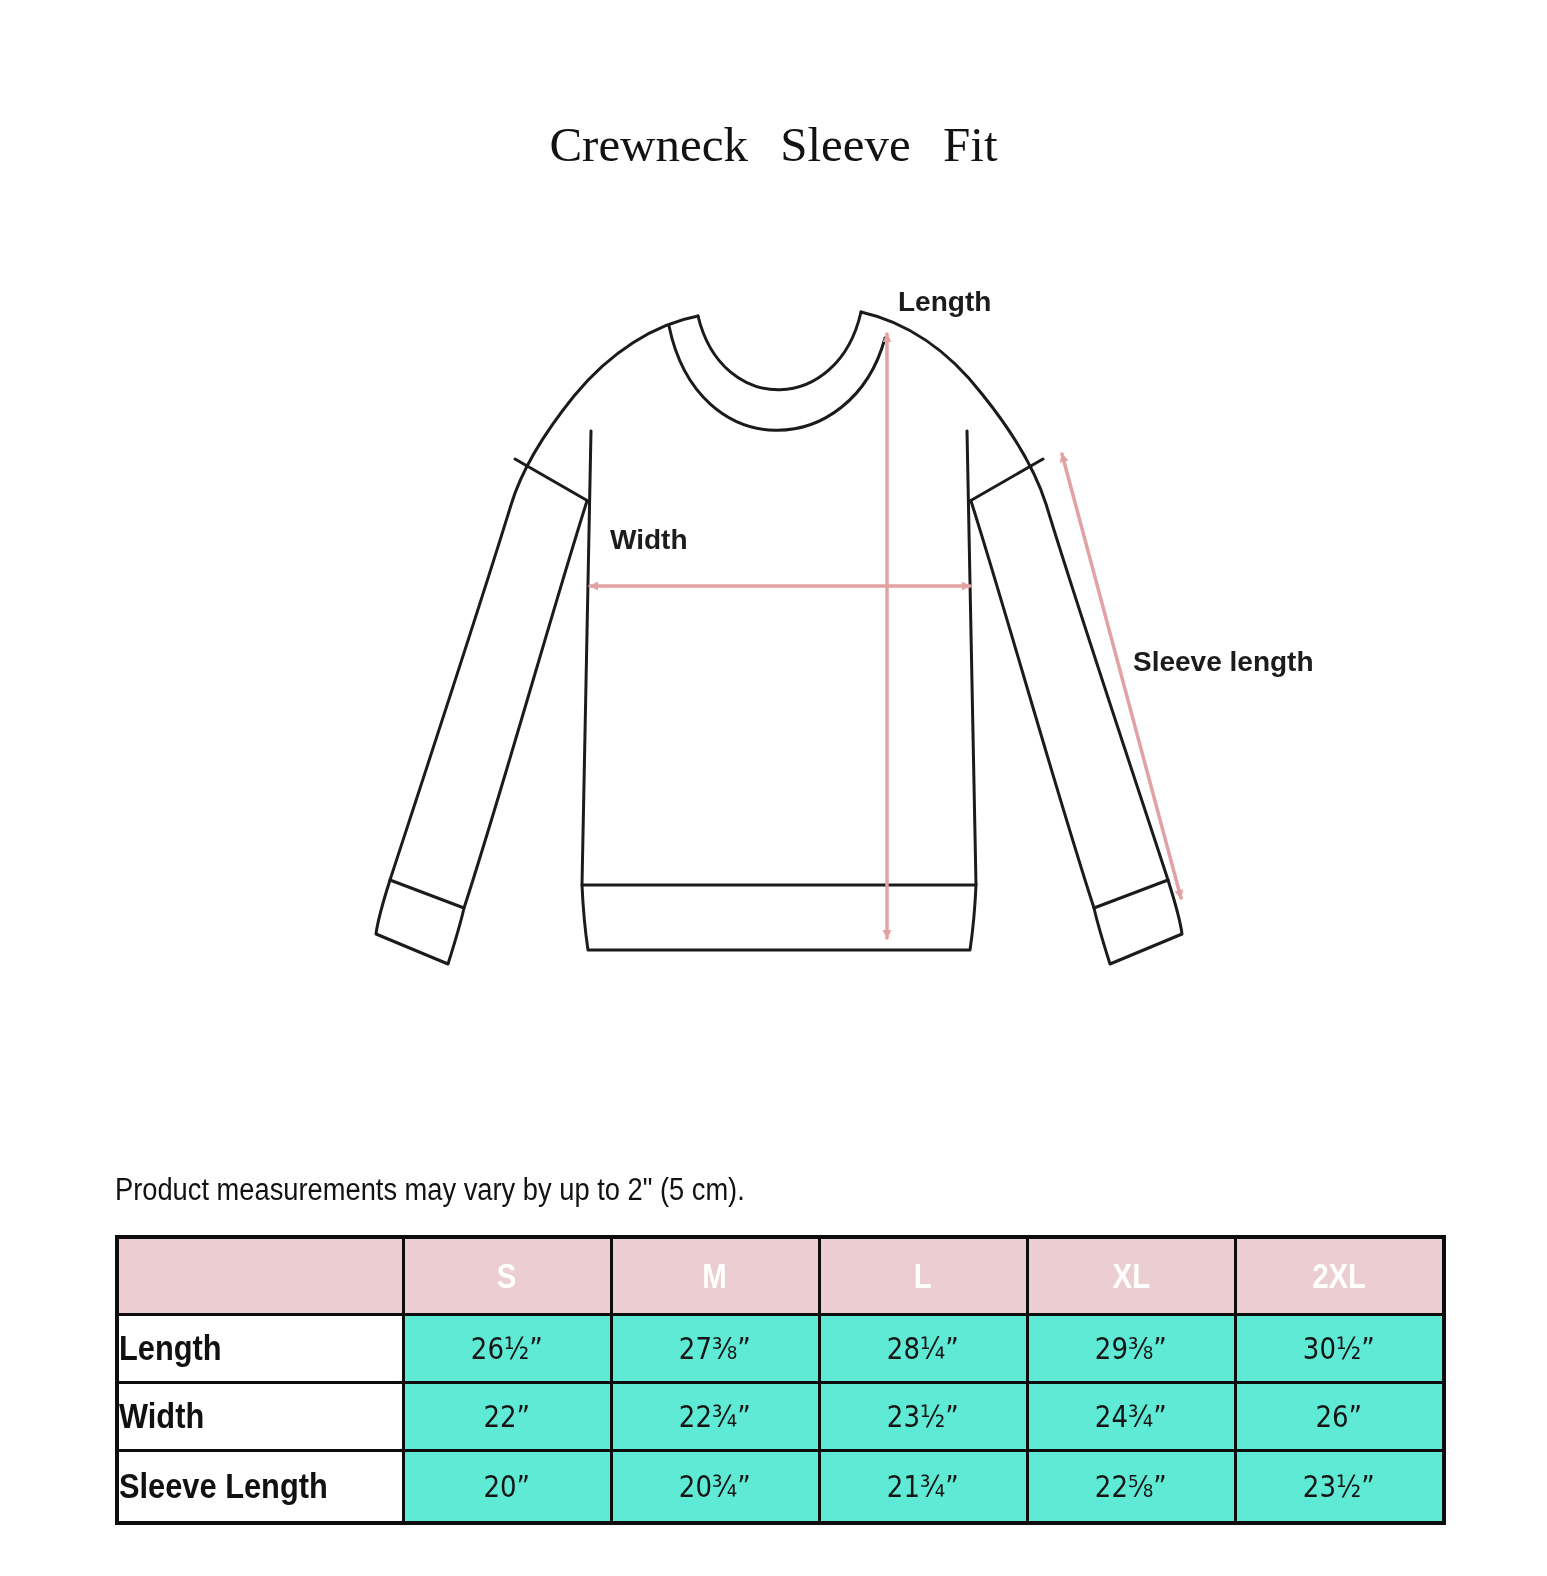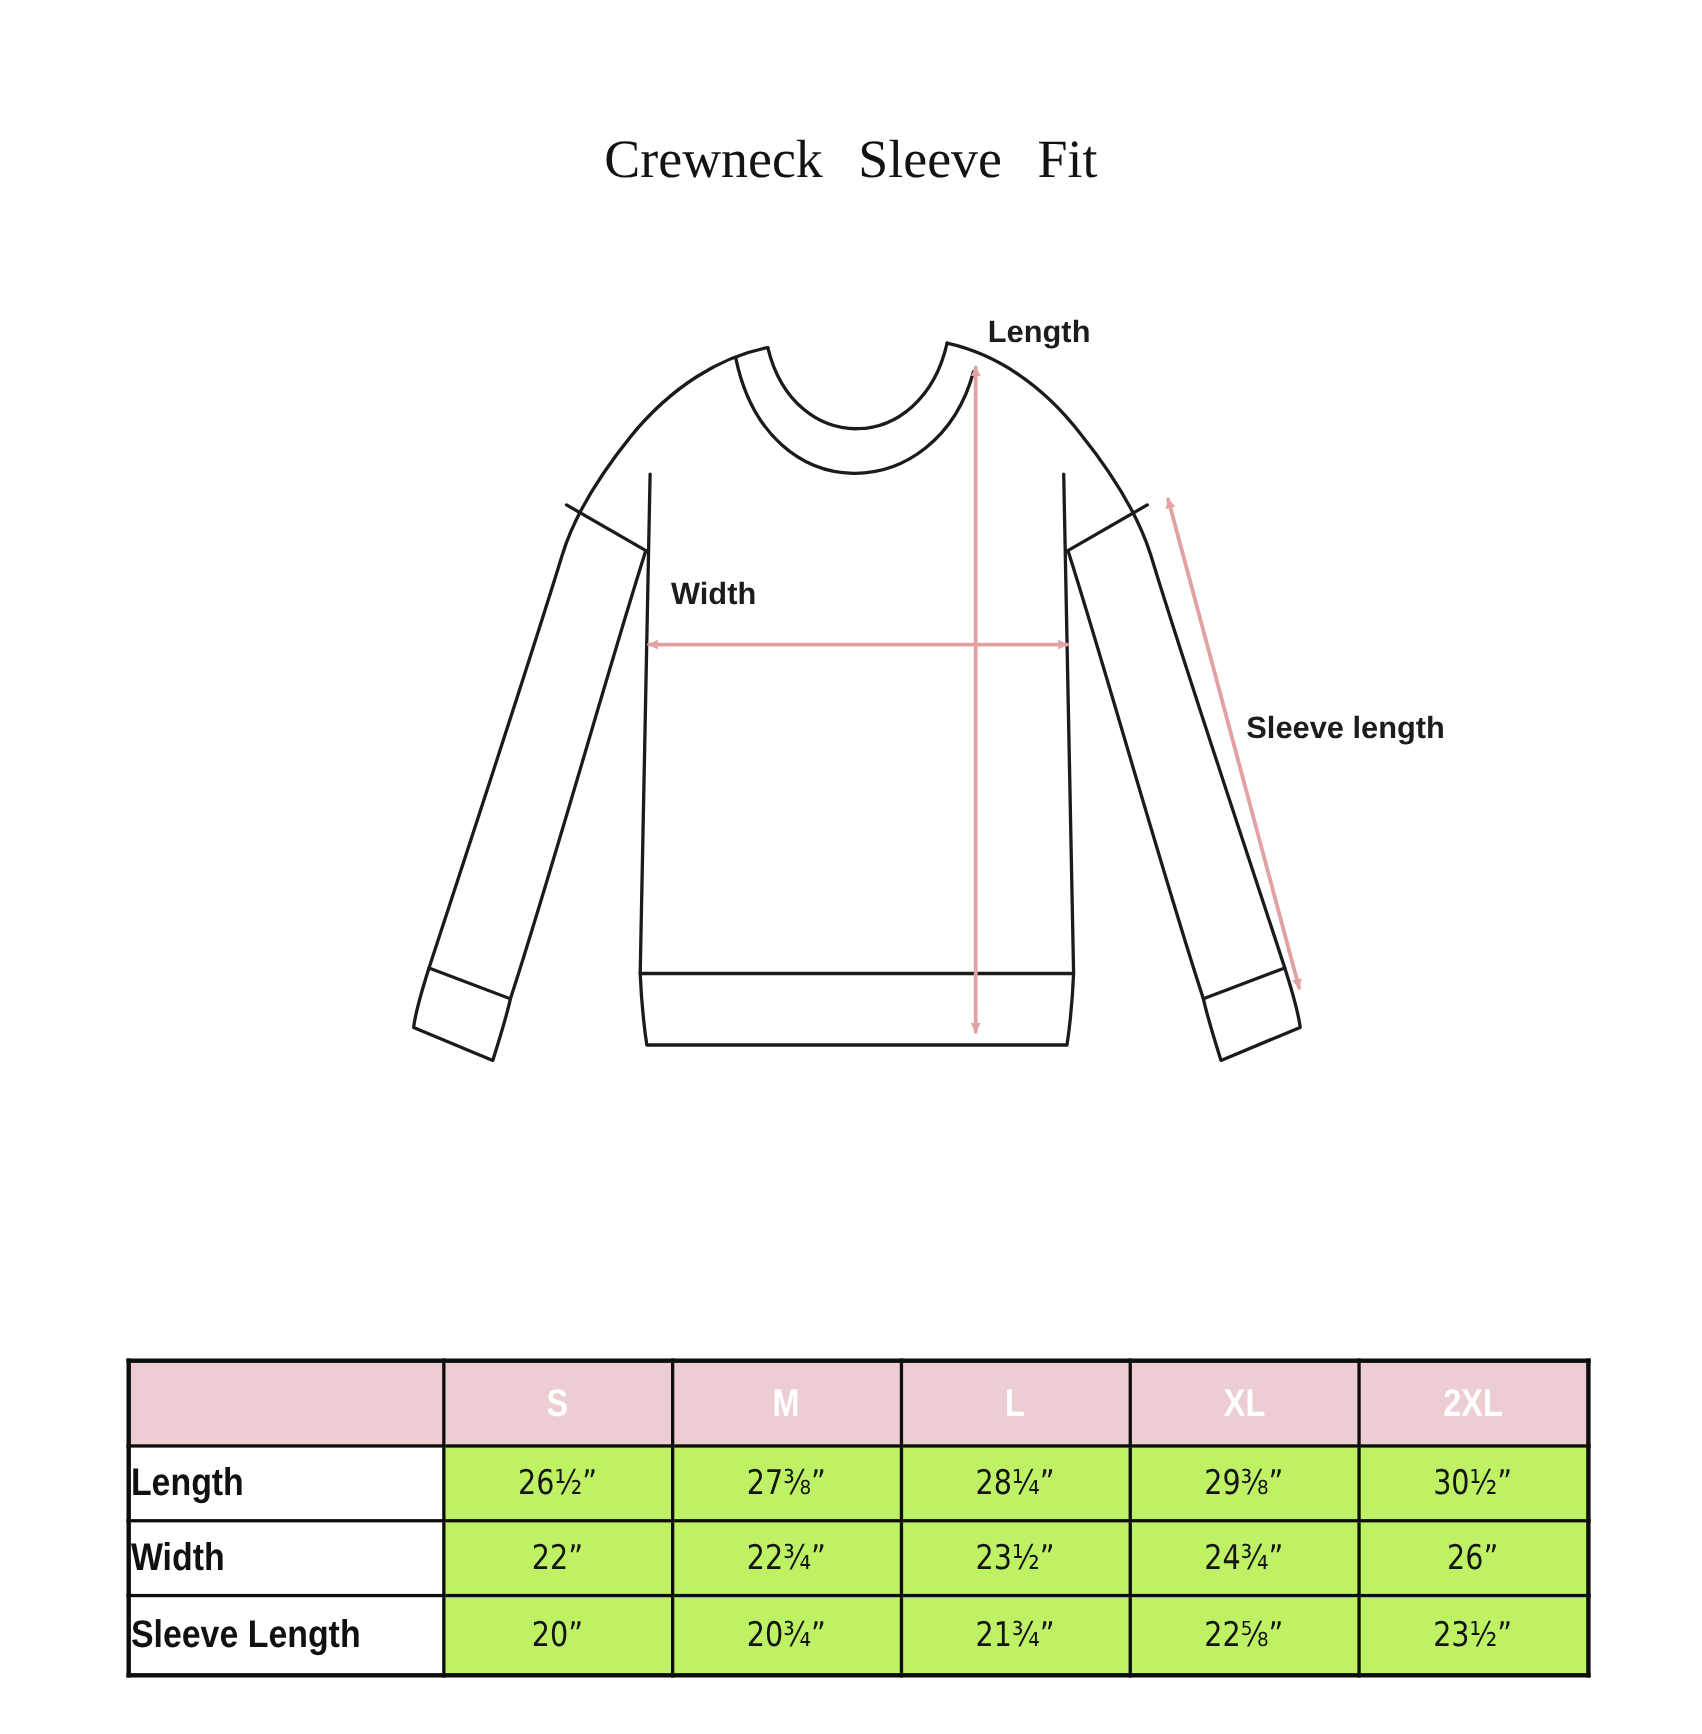--- a/index.html
+++ b/index.html
@@ -44,21 +44,21 @@
   table.sizing tbody tr{height:68px;}
   th.size-head{
     background:#eccdd2;color:#ffffff;font-weight:bold;font-size:35px;
     text-align:center;
   }
   td.row-label{
     background:#ffffff;text-align:left;padding-left:20px;font-weight:bold;
     font-size:35px;
   }
   td.val{
-    background:#bef264;text-align:center;
+    background:#5eead4;text-align:center;
     font-family:"DejaVu Sans",sans-serif;font-size:31px;color:#151515;
   }
 </style>
 </head>
 <body>
 
 <div class="page">
 
   <div class="subtitle">Crewneck Sleeve Fit</div>
 
@@ -102,20 +102,21 @@
         <line x1="230" y1="328" x2="610" y2="328" marker-start="url(#arrh)" marker-end="url(#arrh)"></line>
         <line x1="702" y1="196" x2="821" y2="640" marker-start="url(#arrh)" marker-end="url(#arrh)"></line>
       </g>
     </svg>
   </div>
 
   <div class="measure-label label-length">Length</div>
   <div class="measure-label label-width">Width</div>
   <div class="measure-label label-sleeve">Sleeve length</div>
 
+  <div class="note"><span class="cond">Product measurements may vary by up to 2" (5 cm).</span></div>
 
   <table class="sizing">
     <colgroup>
       <col style="width:286px">
         <col style="width:208px">
         <col style="width:208px">
       <col style="width:208px">
         <col style="width:208px">
         <col style="width:209px">
     </colgroup>

